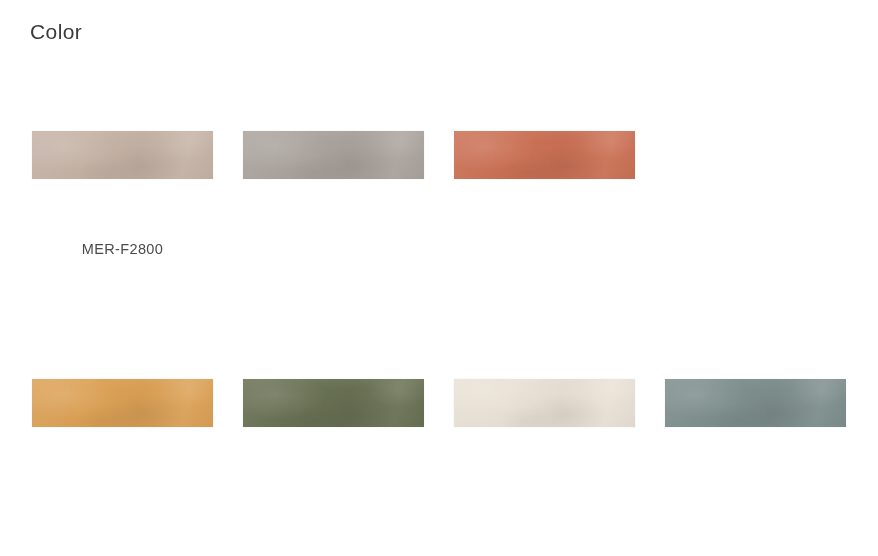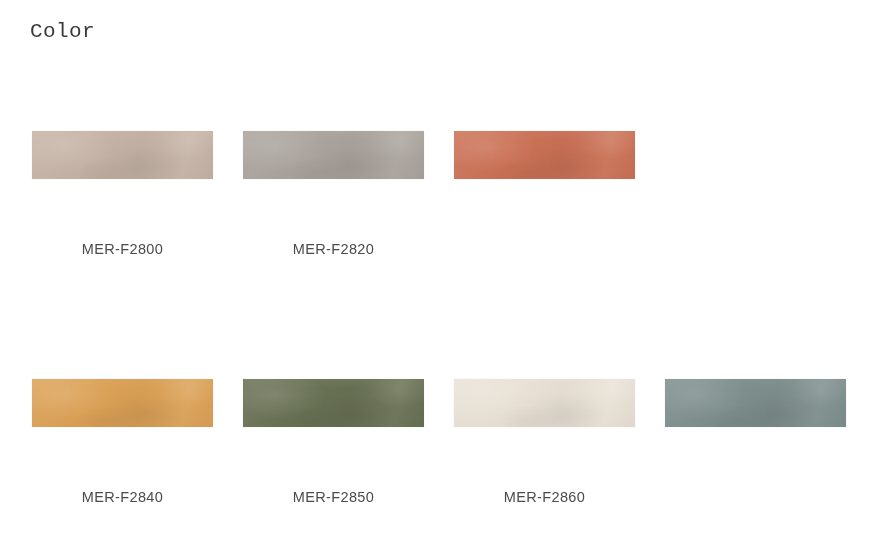--- a/index.html
+++ b/index.html
@@ -19,21 +19,21 @@
     position: relative;
     width: 878px;
     height: 556px;
     background: #ffffff;
   }
 
   .section-title {
     position: absolute;
     left: 30px;
     top: 19px;
-    font-family: Liberation Mono, monospace;
+    font-family: Liberation Sans, sans-serif;
     font-size: 21px;
     line-height: 26px;
     color: #3a3a3a;
     letter-spacing: 0.4px;
     white-space: nowrap;
   }
 
   .swatch-grid {
     position: absolute;
     left: 0;
@@ -113,44 +113,40 @@
     <div class="swatch-row">
 
       <div class="swatch-cell">
         <div class="swatch-chip" style="background-color: rgb(198, 179, 166);"></div>
         <div class="swatch-label">MER-F2800</div>
       </div>
 
 
       <div class="swatch-cell">
         <div class="swatch-chip" style="background-color: rgb(171, 164, 158);"></div>
-        <div class="swatch-label">MER-F2820</div>
       </div>
 
       <div class="swatch-cell">
         <div class="swatch-chip" style="background-color: rgb(203, 113, 85);"></div>
       </div>
 
     </div>
 
     <div class="swatch-row">
 
       <div class="swatch-cell">
         <div class="swatch-chip" style="background-color: rgb(220, 161, 86);"></div>
-        <div class="swatch-label">MER-F2840</div>
       </div>
 
       <div class="swatch-cell">
         <div class="swatch-chip" style="background-color: rgb(105, 113, 84);"></div>
-        <div class="swatch-label">MER-F2850</div>
       </div>
 
       <div class="swatch-cell">
         <div class="swatch-chip" style="background-color: rgb(234, 226, 214);"></div>
-        <div class="swatch-label">MER-F2860</div>
       </div>
 
       <div class="swatch-cell">
         <div class="swatch-chip" style="background-color: rgb(126, 143, 142);"></div>
       </div>
 
     </div>
 
   </div>
 </div>

